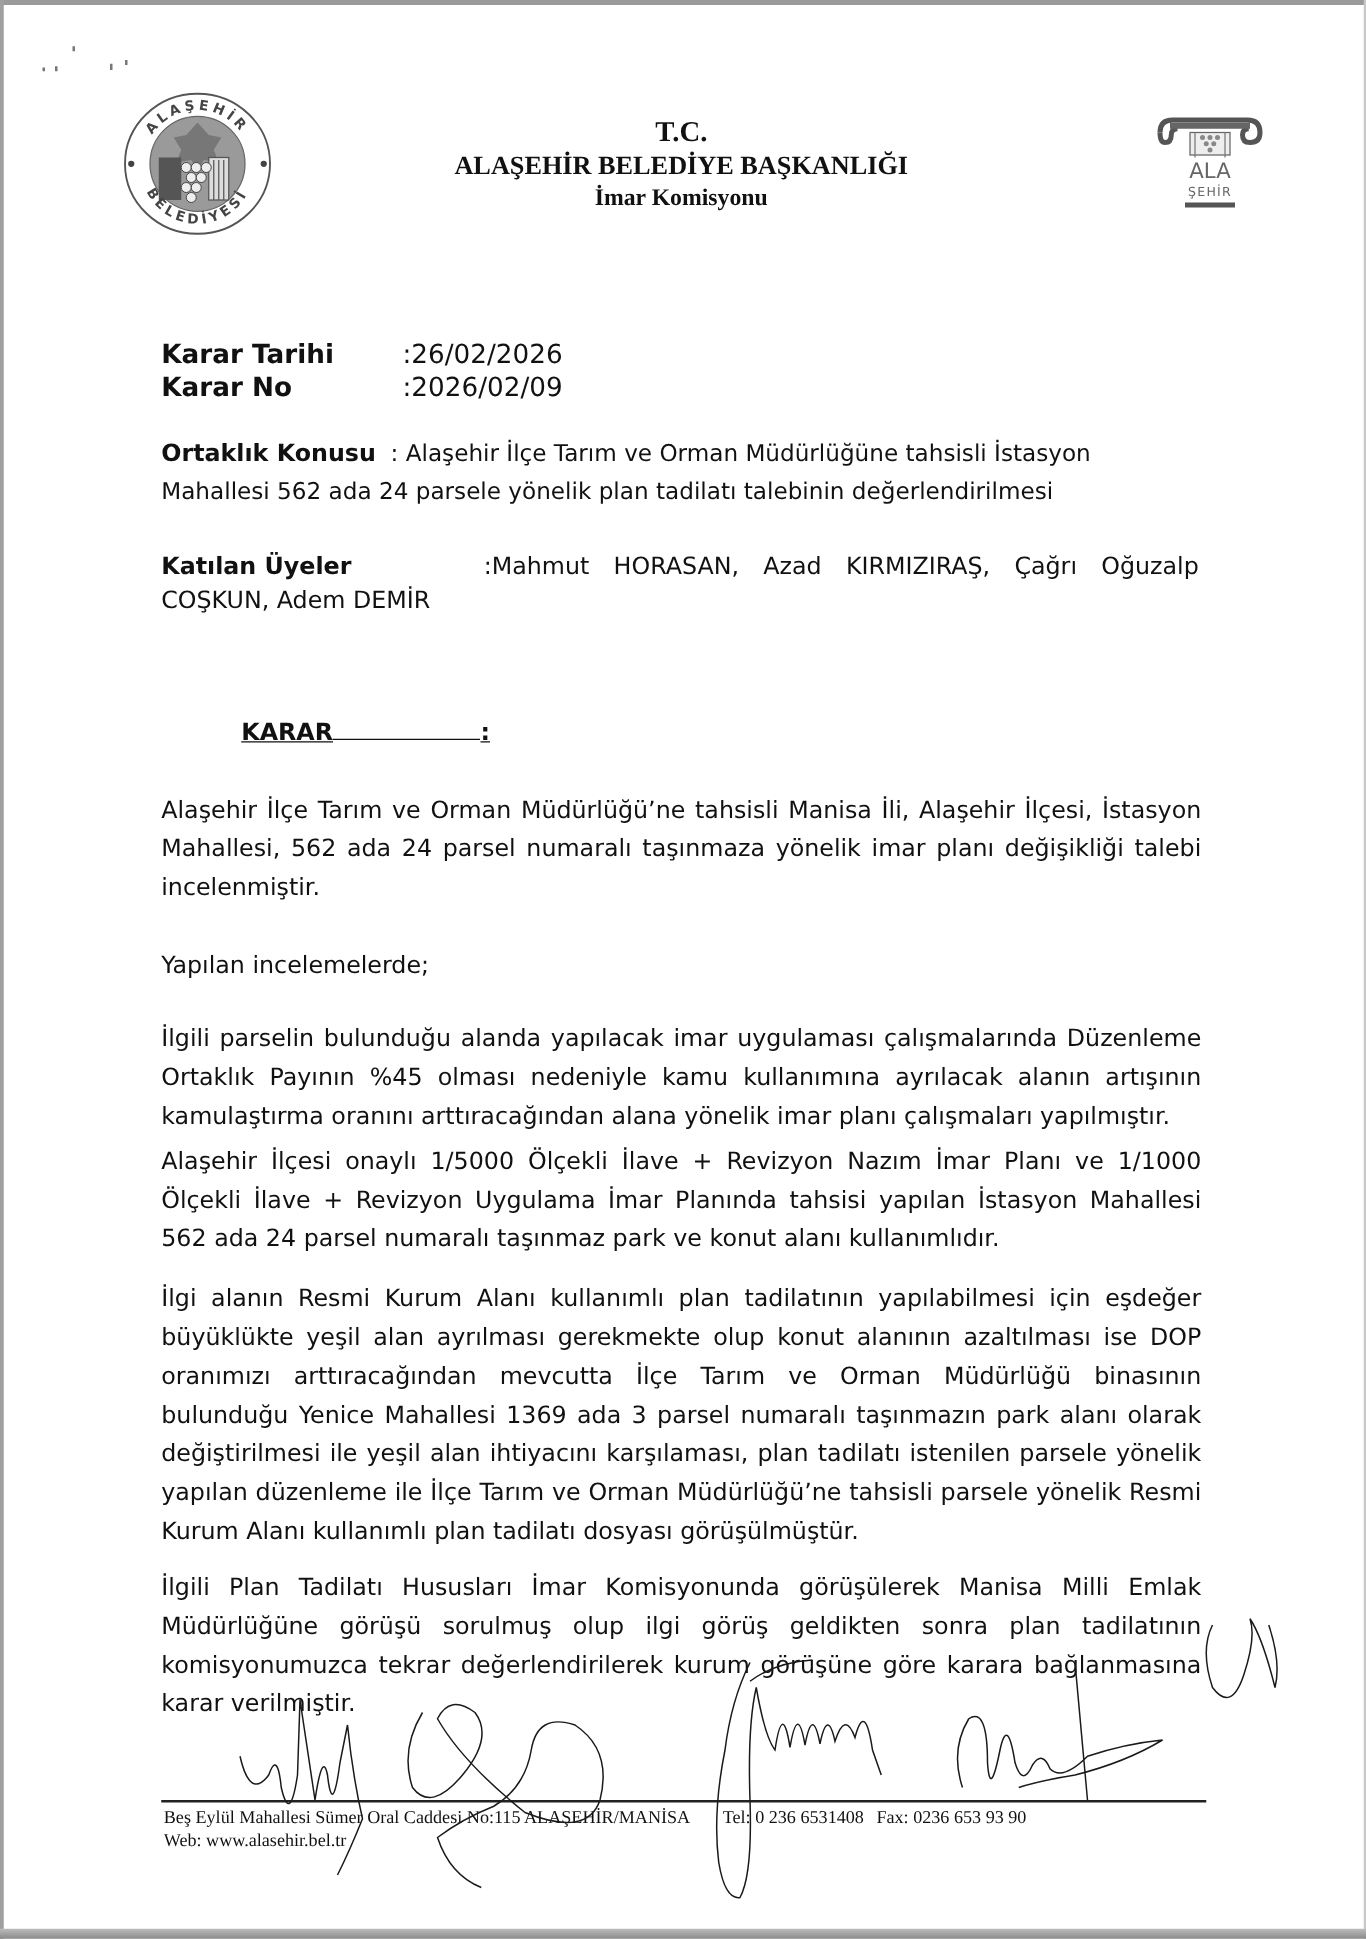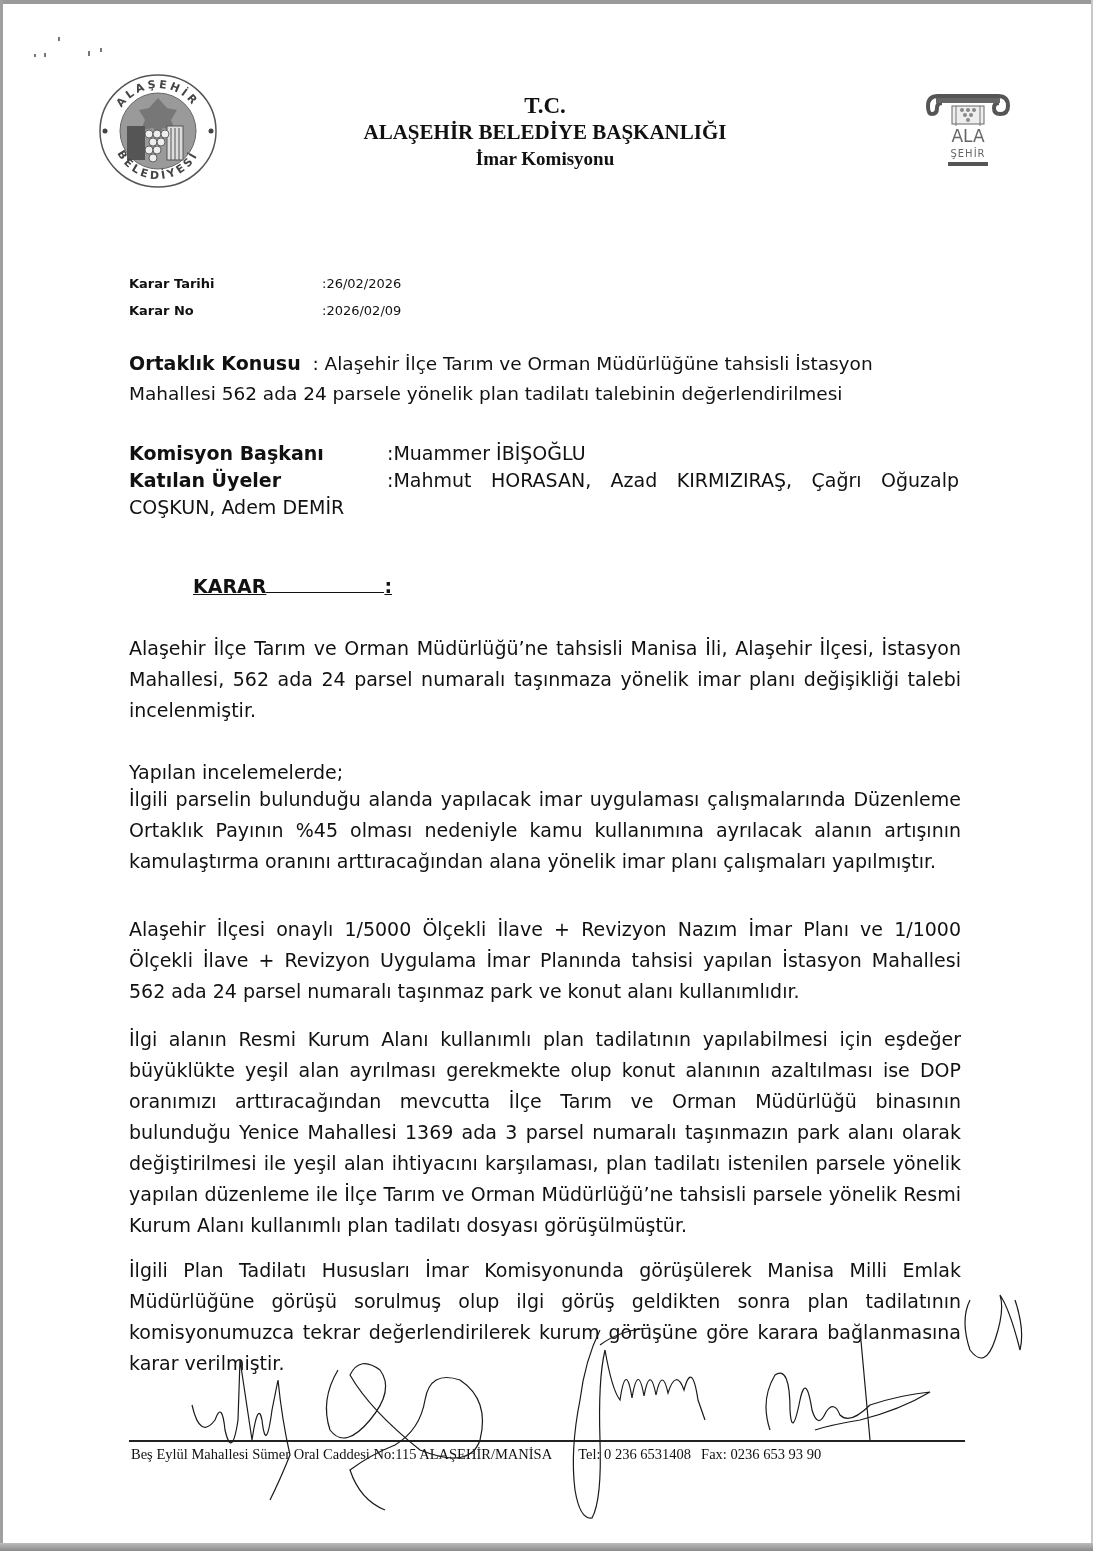--- a/index.html
+++ b/index.html
@@ -16,42 +16,42 @@
 
   .logo-left { position: absolute; left: 97px; top: 72px; width: 122px; height: 118px; }
   .logo-right { position: absolute; left: 922px; top: 92px; width: 92px; height: 78px; }
 
   .header { position: absolute; left: 300px; top: 93px; width: 490px; text-align: center;
     font-family: "Liberation Serif", serif; font-weight: bold; color: #111; }
   .header .tc { font-size: 23px; line-height: 26px; }
   .header .org { font-size: 21px; line-height: 27px; }
   .header .dept { font-size: 19px; line-height: 26px; }
 
-  .meta { position: absolute; left: 129px; top: 270px; font-size: 13px; line-height: 27px; }
+  .meta { position: absolute; left: 129px; top: 270px; font-size: 21px; line-height: 27px; }
   .meta-row { display: flex; }
   .meta-label { width: 193px; font-weight: bold; }
   .meta-value { }
 
   .subject { position: absolute; left: 129px; top: 348px; width: 800px; font-size: 18.5px; line-height: 30px; }
   .subject .lbl { font-weight: bold; font-size: 19px; }
 
   .members { position: absolute; left: 129px; top: 440px; width: 830px; font-size: 19px; line-height: 27px; }
   .members-row { display: flex; }
   .members-label { width: 258px; font-weight: bold; flex-shrink: 0; }
   .members-value { flex: 1; text-align: justify; text-align-last: justify; }
   .members-cont { }
 
   .karar { position: absolute; left: 193px; top: 575px; font-size: 19px; font-weight: bold; }
   .karar span { text-decoration: underline; }
   .karar .gap { display: inline-block; width: 118px; border-bottom: 1.6px solid #111; vertical-align: baseline; height: 1px; margin: 0; }
 
   .body { position: absolute; left: 129px; width: 832px; font-size: 19px; line-height: 31px; text-align: justify; }
   .p1 { top: 633px; }
   .p2 { top: 757px; }
-  .p3 { top: 784px; }
+  .p3 { top: 816px; }
   .p4 { top: 914px; }
   .p5 { top: 1024px; }
   .p6 { top: 1255px; }
 
   .footer-rule { position: absolute; left: 129px; top: 1440px; width: 836px; height: 1.5px; background: #222; }
   .footer { position: absolute; left: 131px; top: 1445px; font-family: "Liberation Serif", serif; font-size: 14.5px; line-height: 19px; color: #111; }
   .footer .row { white-space: nowrap; }
   .footer .tel { margin-left: 26px; }
   .footer .fax { margin-left: 10px; }
 
@@ -137,24 +137,20 @@
     <span class="meta-value">:2026/02/09</span>
   </div>
 </div>
 
 <div class="subject">
   <span class="lbl">Ortaklık Konusu</span>&nbsp;&nbsp;<span>: Alaşehir İlçe Tarım ve Orman Müdürlüğüne tahsisli İstasyon Mahallesi 562 ada 24 parsele yönelik plan tadilatı talebinin değerlendirilmesi</span>
 </div>
 
 <div class="members">
   <div class="members-row">
-    <span class="members-label">Komisyon Başkanı</span>
-    <span>:Muammer İBİŞOĞLU</span>
-  </div>
-  <div class="members-row">
     <span class="members-label">Katılan Üyeler</span>
     <span class="members-value">:Mahmut HORASAN, Azad KIRMIZIRAŞ, Çağrı Oğuzalp</span>
   </div>
   <div class="members-cont">COŞKUN, Adem DEMİR</div>
 </div>
 
 <div class="karar">
   <span>KARAR</span><span class="gap"></span><span>:</span>
 </div>
 
@@ -163,20 +159,21 @@
 <div class="body p3">İlgili parselin bulunduğu alanda yapılacak imar uygulaması çalışmalarında Düzenleme Ortaklık Payının %45 olması nedeniyle kamu kullanımına ayrılacak alanın artışının kamulaştırma oranını arttıracağından alana yönelik imar planı çalışmaları yapılmıştır.</div>
 <div class="body p4">Alaşehir İlçesi onaylı 1/5000 Ölçekli İlave + Revizyon Nazım İmar Planı ve 1/1000 Ölçekli İlave + Revizyon Uygulama İmar Planında tahsisi yapılan İstasyon Mahallesi 562 ada 24 parsel numaralı taşınmaz park ve konut alanı kullanımlıdır.</div>
 <div class="body p5">İlgi alanın Resmi Kurum Alanı kullanımlı plan tadilatının yapılabilmesi için eşdeğer büyüklükte yeşil alan ayrılması gerekmekte olup konut alanının azaltılması ise DOP oranımızı arttıracağından mevcutta İlçe Tarım ve Orman Müdürlüğü binasının bulunduğu Yenice Mahallesi 1369 ada 3 parsel numaralı taşınmazın park alanı olarak değiştirilmesi ile yeşil alan ihtiyacını karşılaması, plan tadilatı istenilen parsele yönelik yapılan düzenleme ile İlçe Tarım ve Orman Müdürlüğü’ne tahsisli parsele yönelik Resmi Kurum Alanı kullanımlı plan tadilatı dosyası görüşülmüştür.</div>
 <div class="body p6">İlgili Plan Tadilatı Hususları İmar Komisyonunda görüşülerek Manisa Milli Emlak Müdürlüğüne görüşü sorulmuş olup ilgi görüş geldikten sonra plan tadilatının komisyonumuzca tekrar değerlendirilerek kurum görüşüne göre karara bağlanmasına karar verilmiştir.</div>
 
 <div class="footer-rule"></div>
 <div class="footer">
   <div class="row">
     <span>Beş Eylül Mahallesi Sümer Oral Caddesi No:115 ALAŞEHİR/MANİSA</span><span class="tel">Tel: 0 236 6531408</span><span class="fax">Fax: 0236 653 93 90</span>
   </div>
+  <div class="row">Web: www.alasehir.bel.tr</div>
 </div>
 
 <svg class="sigs" width="1093" height="1551" viewBox="0 0 1093 1551">
   <g fill="none" stroke="#1a1a1a" stroke-width="1.2">
     <path d="M192 1405 Q200 1440 215 1420 Q222 1400 225 1430 Q232 1460 238 1420 L240 1360 Q246 1400 252 1440 Q258 1400 262 1420 Q266 1455 272 1410 L278 1380 Q282 1420 290 1455 Q280 1480 270 1500"></path>
     <path d="M338 1370 Q320 1400 330 1430 Q345 1450 370 1420 Q395 1390 380 1370 Q360 1355 350 1375 Q370 1410 420 1450 Q470 1470 480 1440 Q490 1400 460 1380 Q430 1370 425 1400 Q420 1430 395 1445 Q370 1455 350 1470 Q360 1500 385 1510"></path>
     <path d="M600 1330 Q585 1360 580 1400 Q570 1450 575 1490 Q580 1520 592 1518 Q602 1500 600 1440 Q598 1380 605 1350 Q612 1390 620 1400 Q626 1360 632 1398 Q638 1362 644 1396 Q650 1364 656 1395 Q662 1366 668 1393 Q676 1368 684 1390 Q692 1360 698 1400 L705 1420 M600 1345 Q620 1330 650 1328"></path>
     <path d="M770 1430 Q760 1400 775 1375 Q790 1365 790 1410 Q792 1440 800 1400 Q806 1372 812 1410 Q818 1430 826 1412 Q834 1400 840 1415 Q850 1425 870 1405 Q900 1395 930 1392 Q900 1410 860 1420 Q830 1425 815 1430 M860 1330 L870 1440"></path>
     <path d="M970 1300 Q960 1320 970 1350 Q985 1370 995 1340 Q1005 1310 1000 1295 Q1010 1310 1020 1350 Q1025 1330 1015 1300"></path>
   </g>

